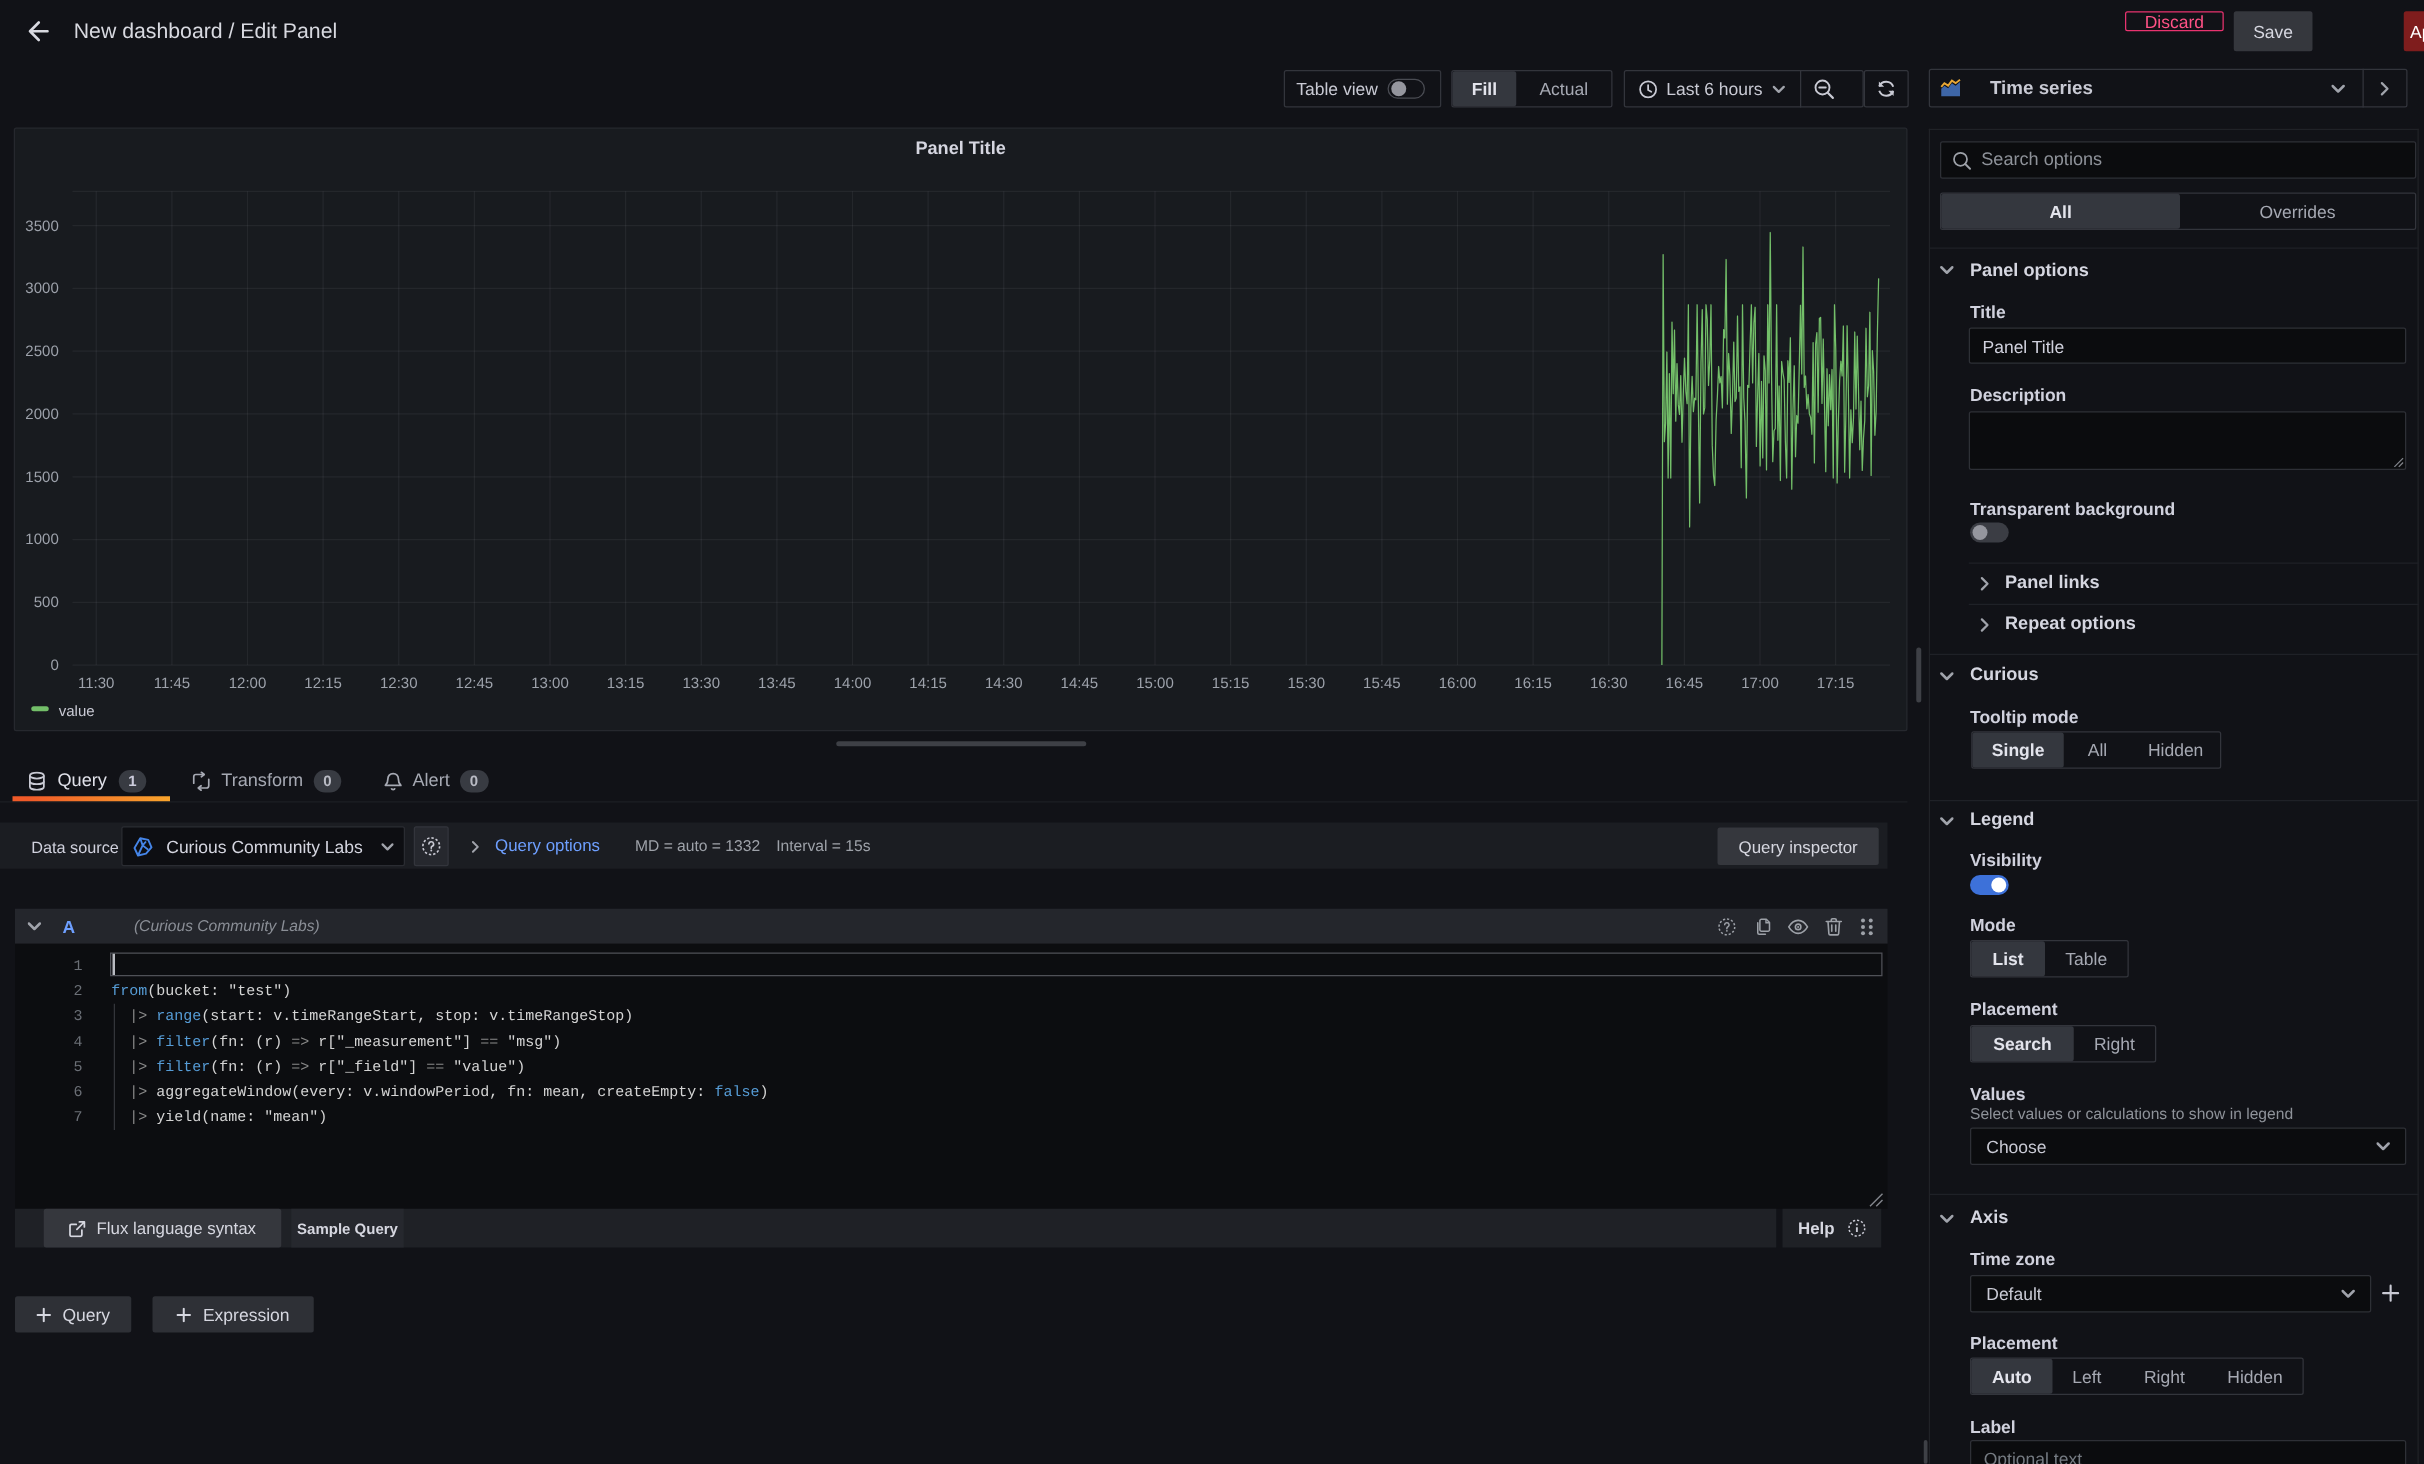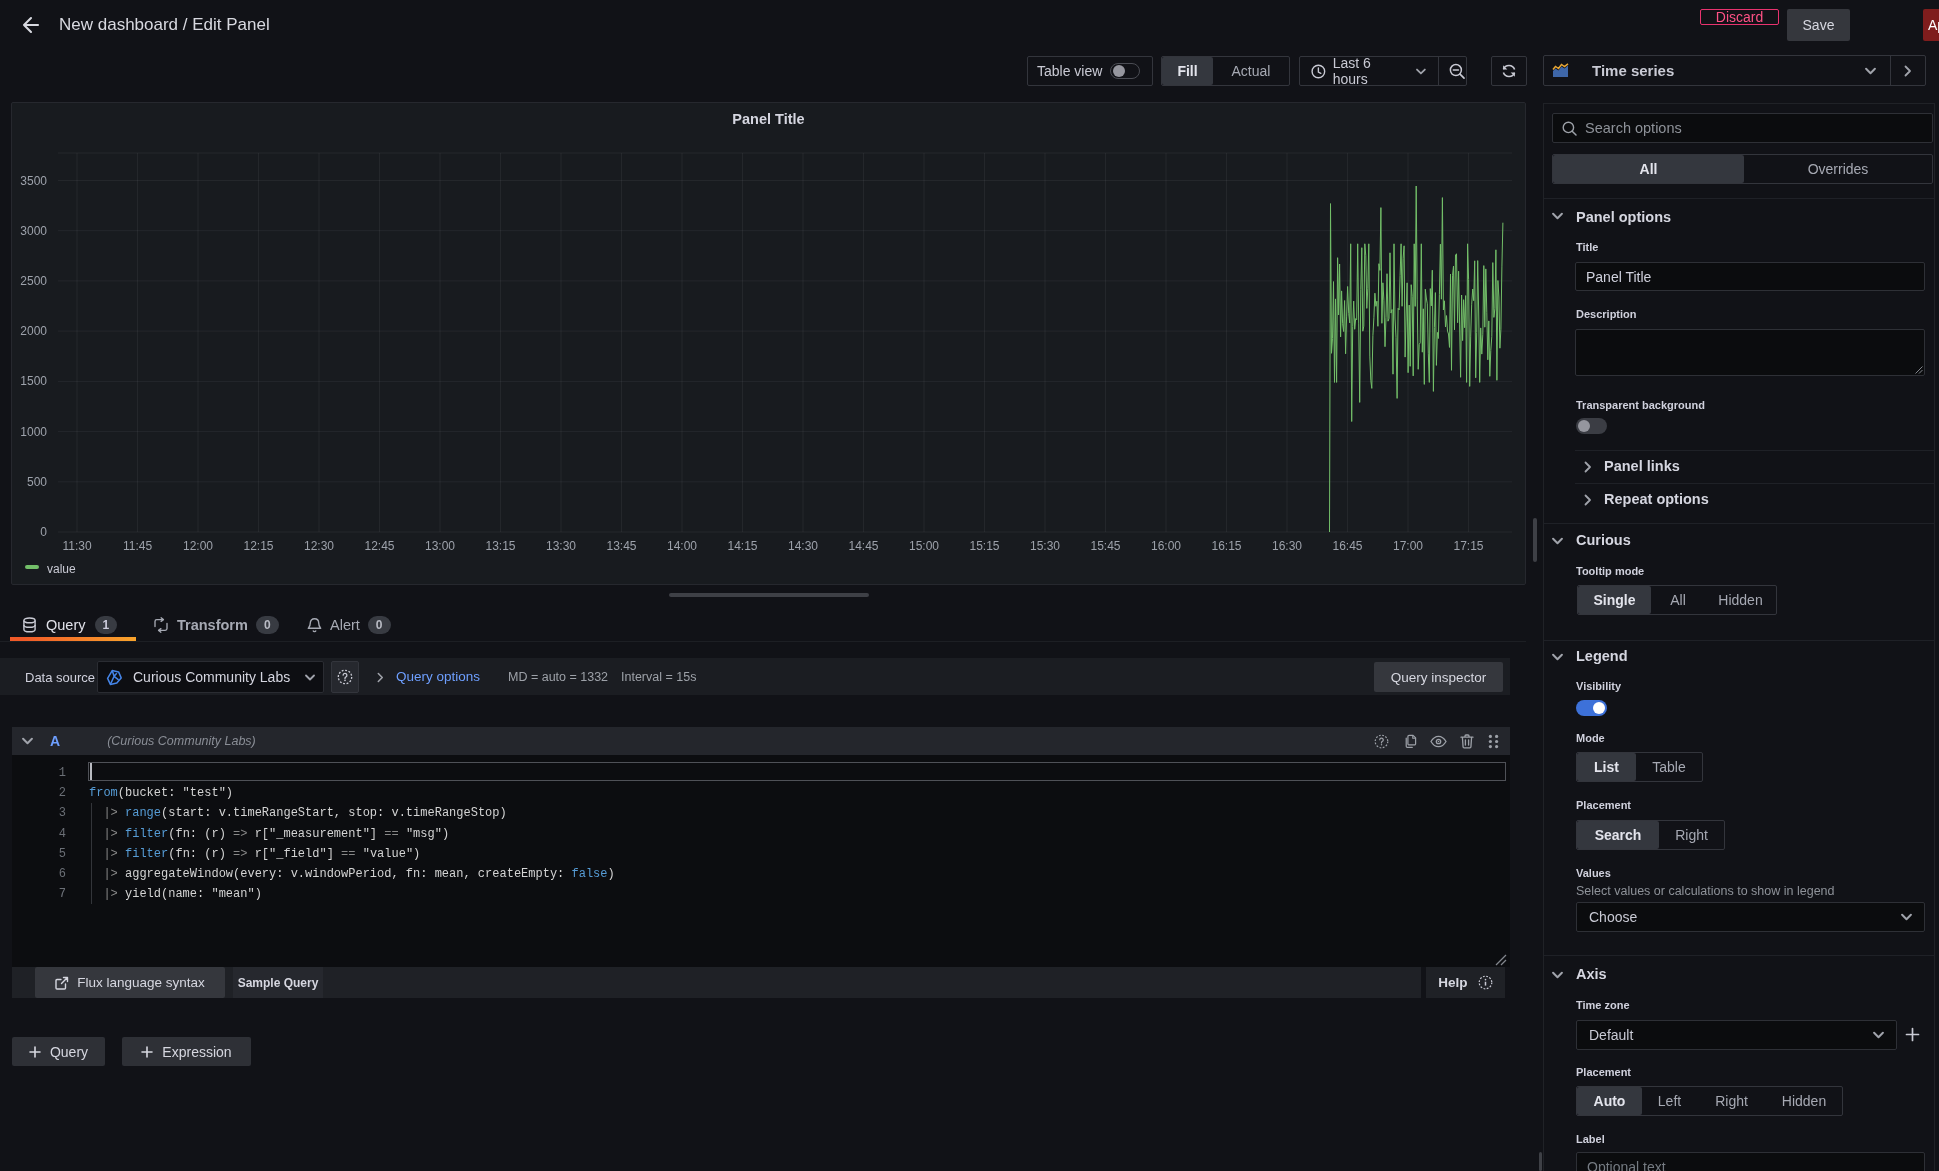--- a/index.html
+++ b/index.html
@@ -7,21 +7,21 @@
   .abs { position:absolute; }
   .flex { display:flex; align-items:center; }
   svg { display:block; }
   .btn { border-radius:2px; display:flex; align-items:center; justify-content:center;
          font-size:14px; font-weight:500; }
   .ipt { background:#0b0c0e; border:1px solid #2e3036; border-radius:2px; }
   .seg { border:1px solid #33353c; border-radius:2px; background:#111217; display:flex; }
   .seg > div { display:flex; align-items:center; justify-content:center; font-size:14px;
                color:#a6a9b3; font-weight:500; }
   .seg > div.on { background:#34373e; color:#e3e4ec; font-weight:700; border-radius:2px; }
-  .lbl { font-size:11px; font-weight:700; color:#d0d1dd; }
+  .lbl { font-size:14px; font-weight:700; color:#d0d1dd; }
   .shead { font-size:14.5px; font-weight:700; color:#d5d6e0; }
   .chev { stroke:#a0a3ab; stroke-width:1.8; fill:none; stroke-linecap:round; stroke-linejoin:round; }
 </style></head>
 <body>
 
 <svg class="abs" style="left:18px;top:14px" width="22" height="22" viewBox="0 0 22 22">
   <path d="M13 4 L6 11 L13 18 M6 11 H20" stroke="#d8d9e0" stroke-width="2.1" fill="none" stroke-linecap="round" stroke-linejoin="round"></path>
 </svg>
 <div class="abs" style="left:59px;top:15px;font-size:17px;color:#d8d9e0">New dashboard / Edit Panel</div>
 
@@ -32,21 +32,21 @@
 <div class="abs flex" style="left:1027px;top:56px;width:126px;height:30px;border:1px solid #33353c;border-radius:2px;padding:0 9px;gap:8px">
   <span style="font-size:14px;color:#c9cad4">Table view</span>
   <span style="position:relative;width:30px;height:16px;background:#111217;border:1px solid #4a4c53;border-radius:9px;display:inline-block">
     <span style="position:absolute;left:2px;top:1px;width:12px;height:12px;border-radius:50%;background:#95969e"></span>
   </span>
 </div>
 <div class="seg abs" style="left:1161px;top:56px;height:30px">
   <div class="on" style="width:51px;height:28px">Fill</div>
   <div style="width:76px;height:28px">Actual</div>
 </div>
-<div class="abs flex" style="left:1299px;top:56px;width:168px;height:30px;border:1px solid #33353c;border-radius:2px">
+<div class="abs flex" style="left:1299px;top:56px;width:192px;height:30px;border:1px solid #33353c;border-radius:2px">
   <svg style="margin-left:11px" width="15" height="15" viewBox="0 0 15 15">
       <circle cx="7.5" cy="7.5" r="6.4" stroke="#c9cad4" stroke-width="1.4" fill="none"></circle>
       <path d="M7.5 4 V8 L10 9.4" stroke="#c9cad4" stroke-width="1.4" fill="none" stroke-linecap="round"></path>
     </svg>
   <span style="margin-left:7px;font-size:14px;font-weight:500;color:#c9cad4">Last 6 hours</span>
   <svg style="margin-left:8px" width="10" height="7" viewBox="0 0 10 7">
       <path d="M1 1.5 L5 5.5 L9 1.5" class="chev"></path>
     </svg>
   <span style="margin-left:12px;width:1px;height:30px;background:#33353c"></span>
   <svg style="margin-left:10px" width="17" height="17" viewBox="0 0 17 17">
@@ -152,21 +152,21 @@
 <div class="abs" style="left:10px;top:637px;width:126px;height:4px;background:linear-gradient(90deg,#f05a28 10%,#f9a42c 100%)"></div>
 <div class="abs flex" style="left:153px;top:610px;height:30px;gap:8px">
   <svg width="16" height="16" viewBox="0 0 16 16">
       <g stroke="#a6a9b3" stroke-width="1.35" fill="none" stroke-linecap="round" stroke-linejoin="round">
         <path d="M2 9.6 V4.4 a1.8 1.8 0 0 1 1.8 -1.8 H10"></path>
         <path d="M8.1 0.8 L10.4 2.6 L8.1 4.4"></path>
         <path d="M14 6.4 V11.6 a1.8 1.8 0 0 1 -1.8 1.8 H6"></path>
         <path d="M7.9 11.6 L5.6 13.4 L7.9 15.2"></path>
       </g>
     </svg>
-  <span style="font-size:14.5px;font-weight:700;color:#a6a9b3">Transform</span>
+  <span style="font-size:14.5px;font-weight:400;color:#a6a9b3">Transform</span>
   <span style="background:#383b42;color:#b9bbc4;font-size:12px;font-weight:700;border-radius:9px;padding:1px 8px;height:18px;line-height:16px">0</span>
 </div>
 <div class="abs flex" style="left:307px;top:610px;height:30px;gap:8px">
   <svg width="15" height="16" viewBox="0 0 15 16">
       <path d="M7.5 1.8 c-2.6 0 -4.2 1.9 -4.2 4.3 c0 3.4 -1.6 4.6 -2 5.2 h12.4 c-0.4 -0.6 -2 -1.8 -2 -5.2 c0 -2.4 -1.6 -4.3 -4.2 -4.3 z" stroke="#a6a9b3" stroke-width="1.4" fill="none" stroke-linejoin="round"></path>
       <path d="M6 13.6 a1.6 1.6 0 0 0 3 0" stroke="#a6a9b3" stroke-width="1.4" fill="none"></path>
     </svg>
   <span style="font-size:14.5px;font-weight:400;color:#a6a9b3">Alert</span>
   <span style="background:#383b42;color:#b9bbc4;font-size:12px;font-weight:700;border-radius:9px;padding:1px 8px;height:18px;line-height:16px">0</span>
 </div>

